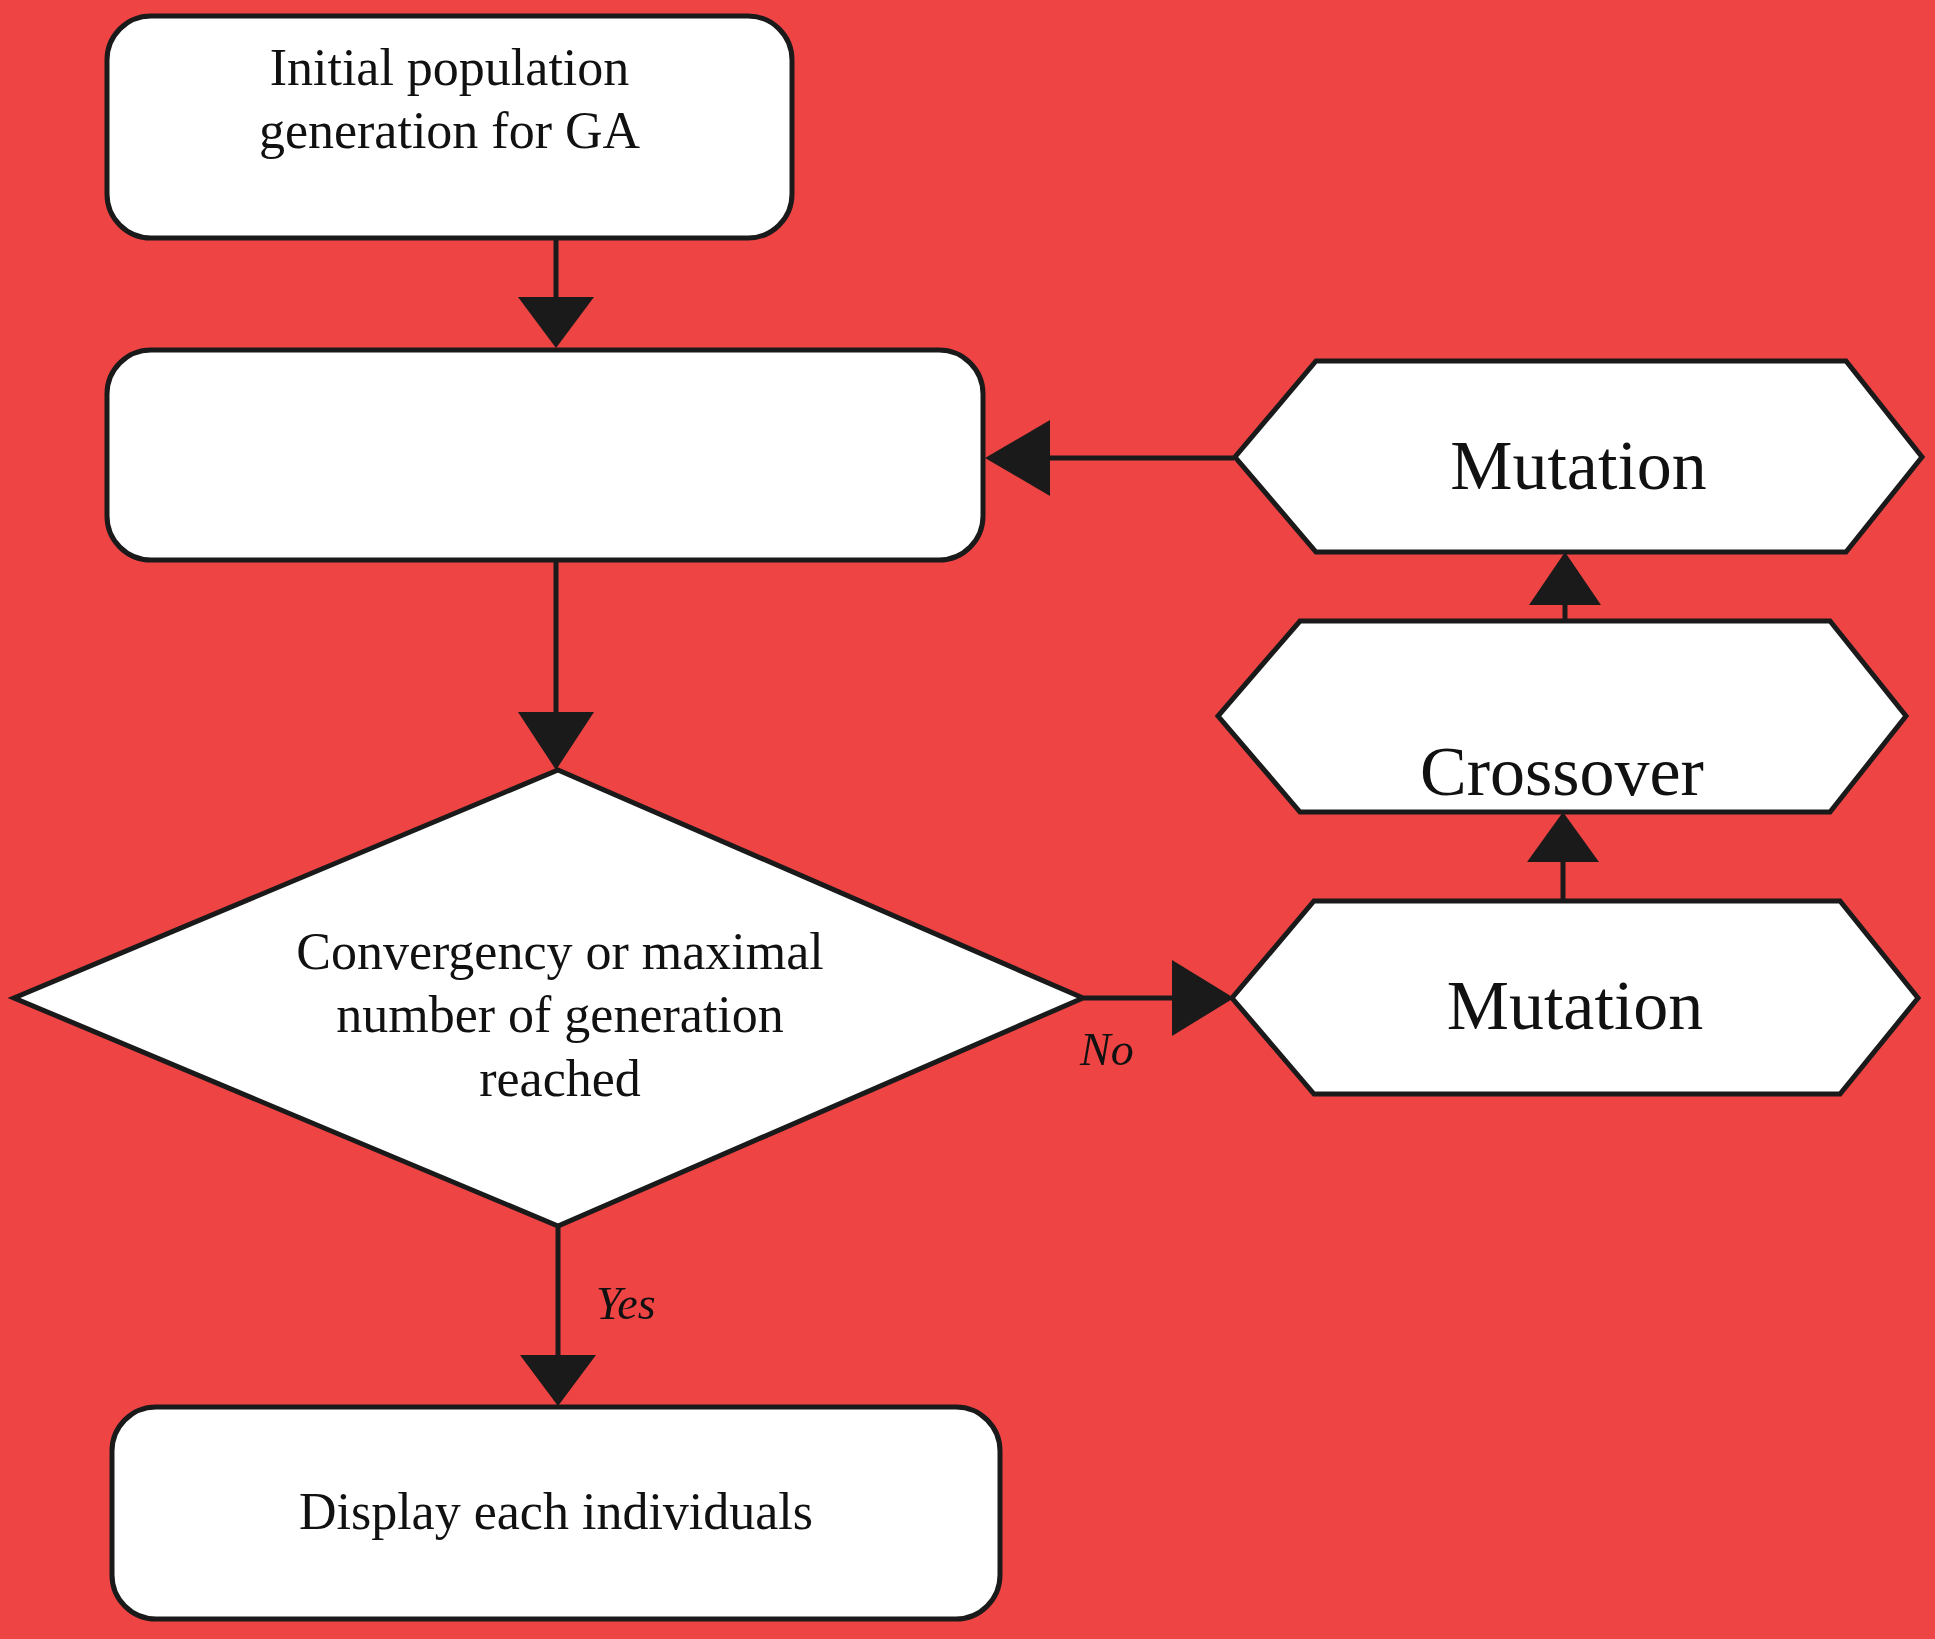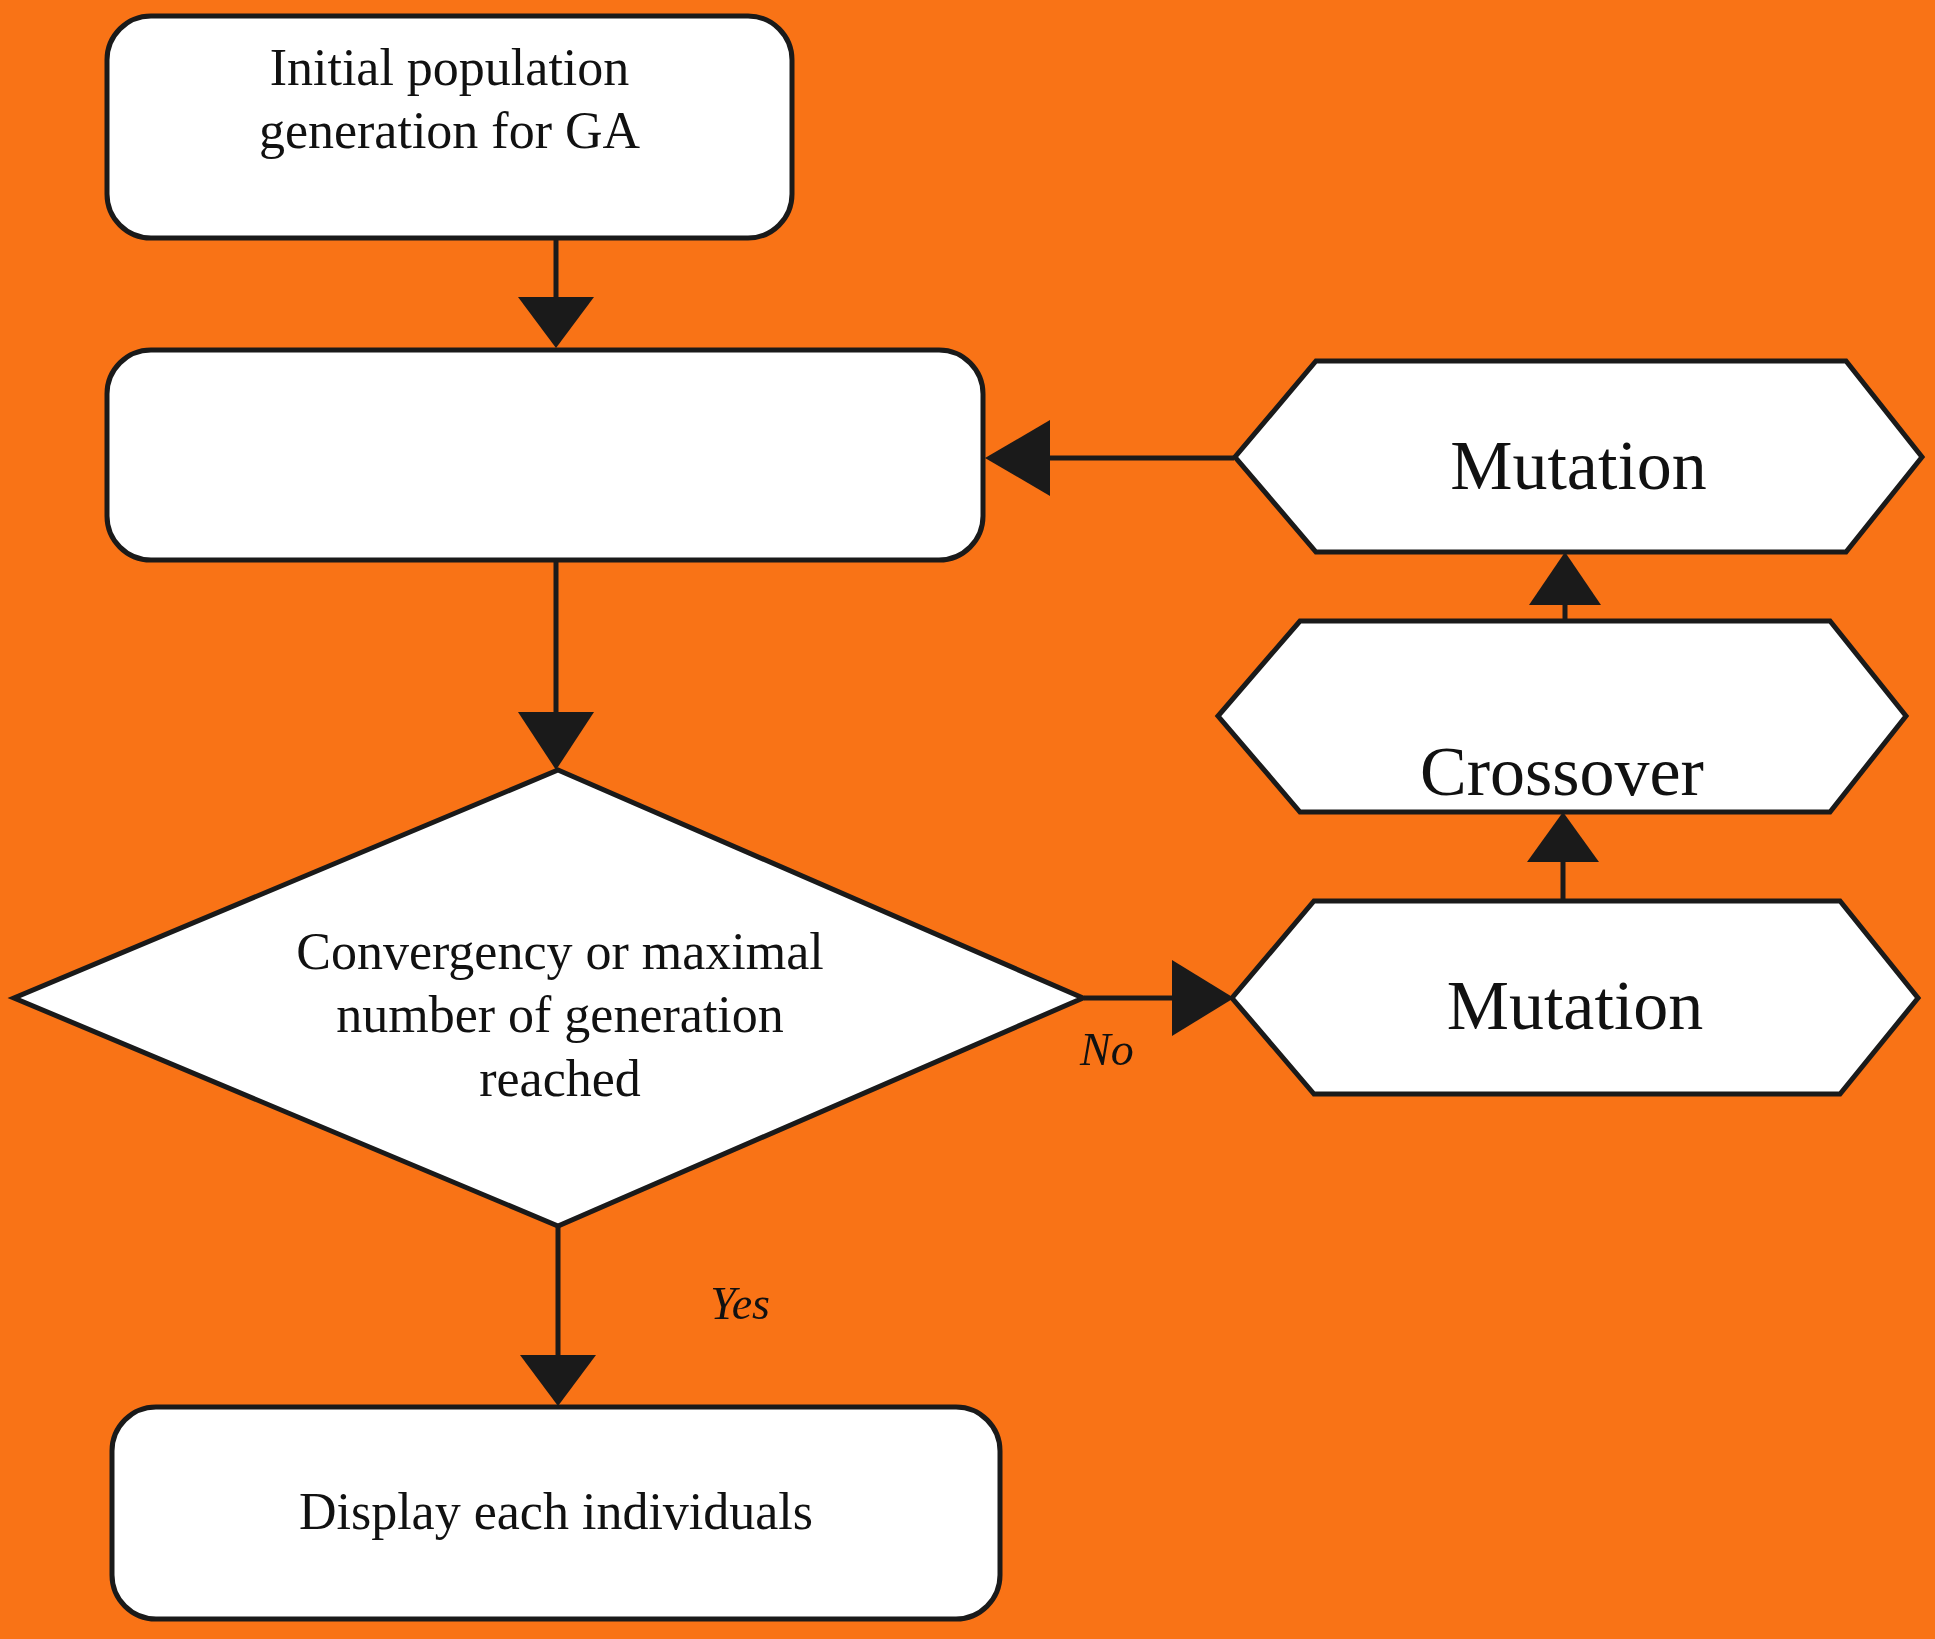--- a/index.html
+++ b/index.html
@@ -4,21 +4,21 @@
 <style>
   html, body {
     margin: 0;
     padding: 0;
     background: #ffffff;
   }
   #canvas {
     position: relative;
     width: 1935px;
     height: 1639px;
-    background: #f97316;
+    background: #ef4444;
     overflow: hidden;
     font-family: "Liberation Serif", "DejaVu Serif", serif;
   }
   svg.diagram {
     position: absolute;
     left: 0;
     top: 0;
     width: 1935px;
     height: 1639px;
   }
@@ -116,15 +116,15 @@
   <div class="lbl lbl-box" style="left:112px; top:1480px; width:888px;">Display each individuals</div>
 
   <div class="lbl lbl-hex" style="left:1235px; top:423px; width:687px;">Mutation</div>
 
   <div class="lbl lbl-hex" style="left:1218px; top:683px; width:688px;margin-top:46px;">Crossover</div>
 
   <div class="lbl lbl-hex" style="left:1232px; top:963px; width:686px;">Mutation</div>
 
   <div class="lbl lbl-edge" style="left:1080px; top:1022px; width:120px; text-align:left;">No</div>
 
-  <div class="lbl lbl-edge" style="left:596px; top:1276px; width:140px; text-align:right;margin-left:34px;">Yes</div>
+  <div class="lbl lbl-edge" style="left:596px; top:1276px; width:140px; text-align:left;">Yes</div>
 
 </div>
 
 </body></html>

